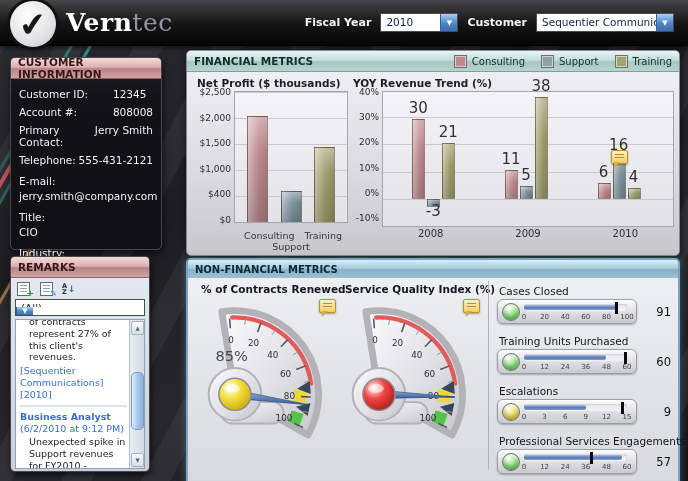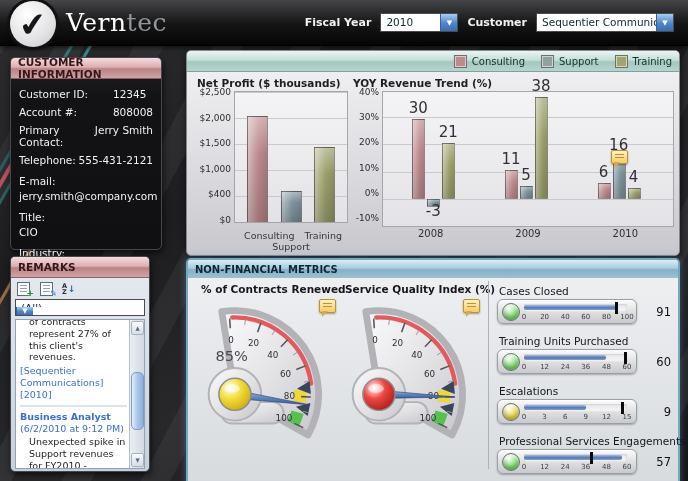--- a/index.html
+++ b/index.html
@@ -15,21 +15,21 @@
 
   
   #topbar{position:absolute;left:0;top:0;right:0;height:46px;display:flex;align-items:center;
     background:linear-gradient(#454547,#161617 52%,#050506);border-bottom:1px solid #000;
     box-shadow:0 2px 5px rgba(0,0,0,.6);padding-left:66px;box-sizing:border-box;}
   #logo{position:absolute;left:10px;top:1px;width:46px;height:46px;border-radius:50%;
     background:radial-gradient(circle at 38% 30%,#ffffff,#e2e2e4 60%,#c6c6ca);
     box-shadow:0 0 0 3px #111,0 2px 5px rgba(0,0,0,.7);display:flex;align-items:center;justify-content:center;}
   #logo .chk{font-size:33px;line-height:1;color:#17181b;transform:rotate(-6deg);font-weight:bold;}
   #brand{font-family:"DejaVu Serif",serif;font-size:25px;letter-spacing:.5px;}
-  #brand .b1{color:#ffffff;font-weight:normal;margin-top:36px;}
+  #brand .b1{color:#ffffff;font-weight:bold;margin-top:36px;}
   #brand .b2{color:#8f969c;}
   #controls{margin-left:auto;display:flex;align-items:center;gap:9px;padding-right:14px;}
   .ctl-label{font-size:11px;font-weight:bold;color:#f2f2f2;}
   .fake-select{display:flex;height:19px;background:#fff;border:1px solid #4a4a4e;box-sizing:border-box;cursor:default;}
   .fs-text{flex:1;font-size:10.5px;color:#10243c;padding:2px 4px 0 5px;white-space:nowrap;overflow:hidden;}
   .fs-btn{width:16px;display:flex;align-items:center;justify-content:center;font-size:7px;color:#fff;
     background:linear-gradient(#a6cdf2,#4d86c9 55%,#3a6fb2);border-left:1px solid #35639e;}
   #fy-select{width:78px;}
   #cust-select{width:138px;}
 
@@ -257,20 +257,21 @@
       <div class="sb">
         <div class="sb-up">▲</div>
         <div class="sb-thumb"></div>
         <div class="sb-down">▼</div>
       </div>
     </div>
   </div>
 
   <div class="panel" id="financial-panel">
     <div class="p-head head-teal">
+      <span>FINANCIAL METRICS</span>
       <div class="legend">
         <span class="lg-item">
             <span class="lg-sw" style="background-color: rgb(189, 138, 142);"></span>
             <span>Consulting</span>
           </span>
         <span class="lg-item">
             <span class="lg-sw" style="background-color: rgb(143, 162, 160);"></span>
             <span>Support</span>
           </span>
         <span class="lg-item">

